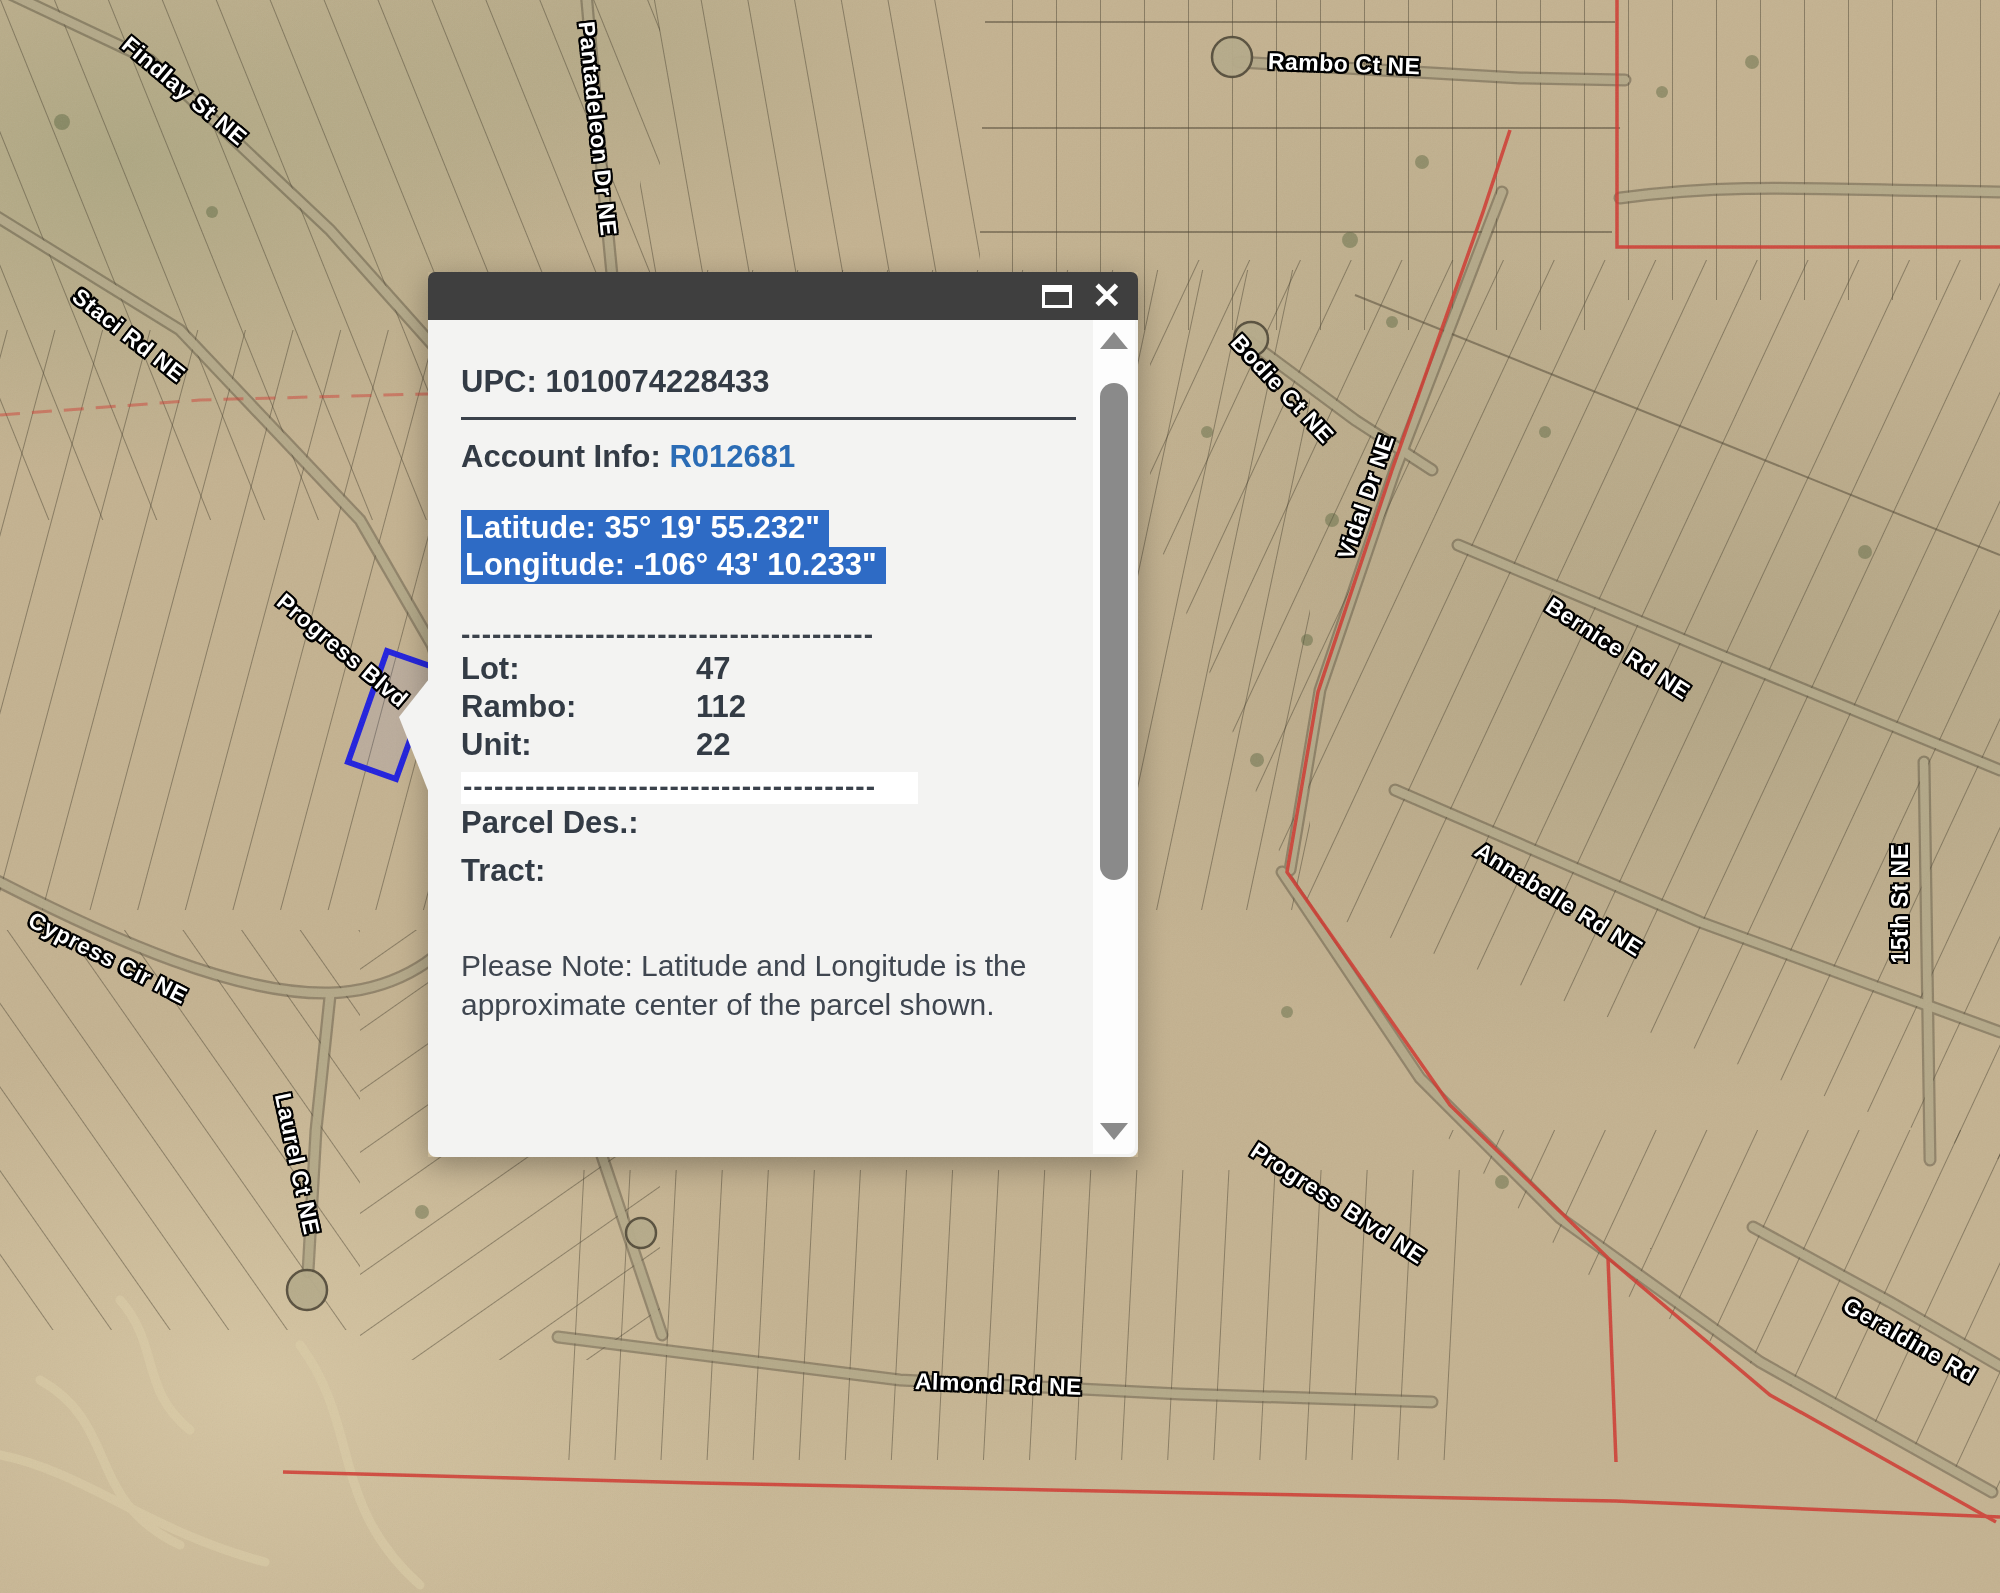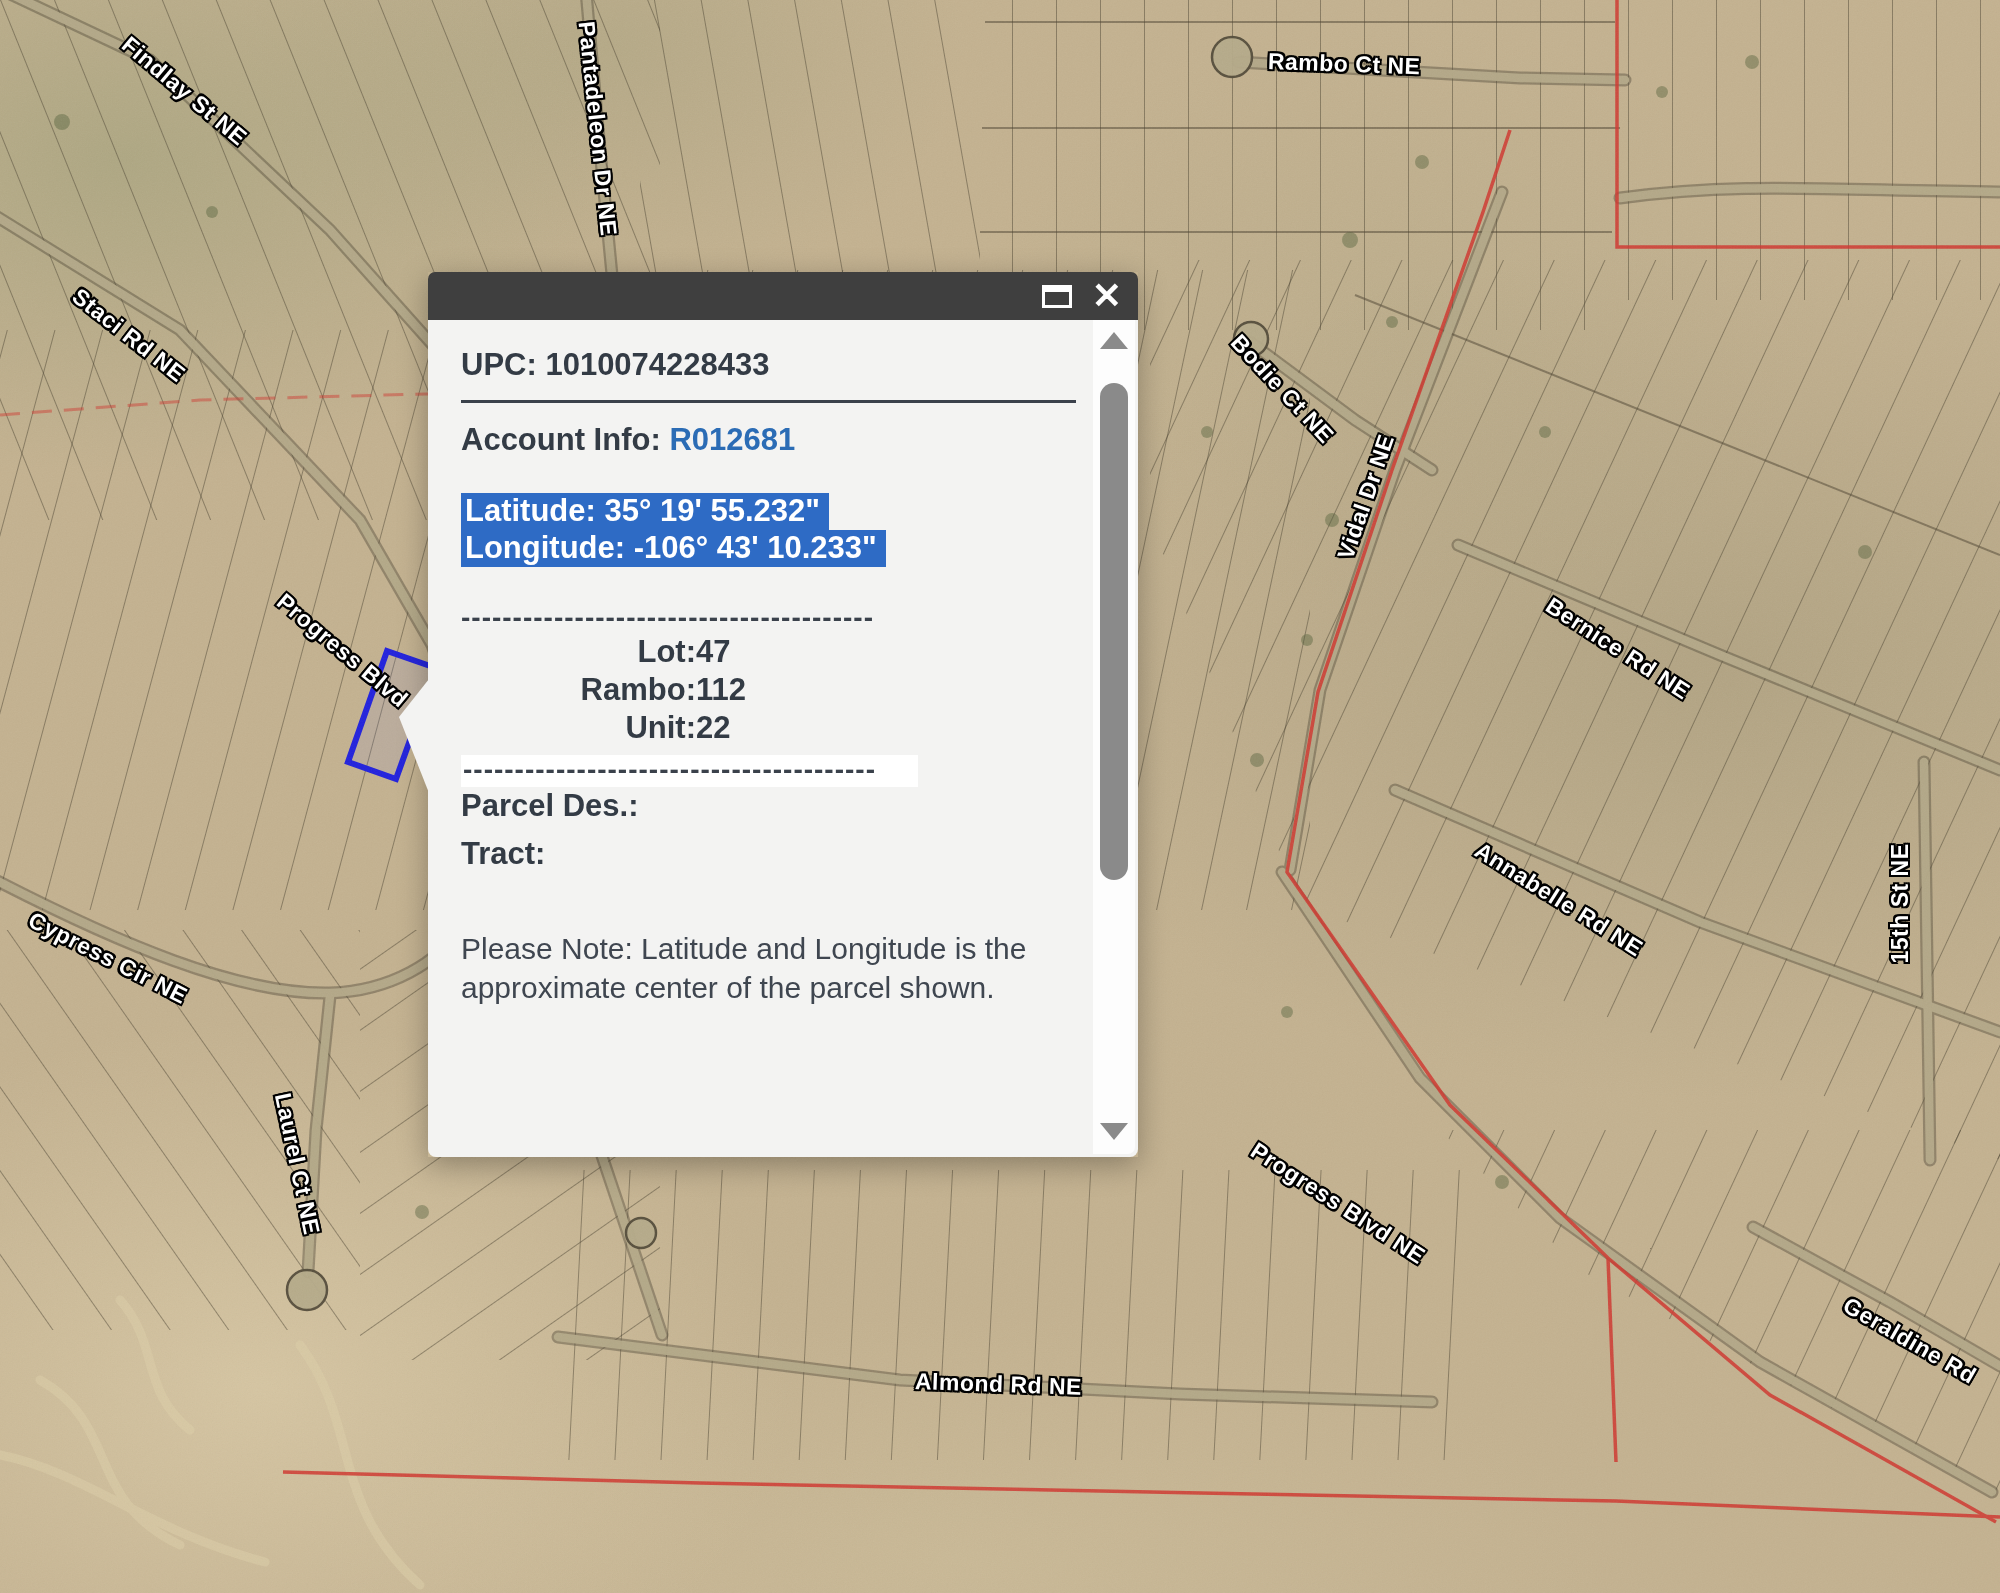--- a/index.html
+++ b/index.html
@@ -26,36 +26,36 @@
   #popup{position:absolute;left:428px;top:272px;width:710px;height:885px;z-index:10;
          box-shadow:0 8px 28px rgba(0,0,0,.30);}
   #popup-titlebar{position:absolute;left:0;top:0;right:0;height:48px;background:#3f3f3f;
          border-radius:7px 7px 0 0;display:flex;justify-content:flex-end;align-items:center;
          padding-right:16px;box-sizing:border-box;gap:20px;}
   .win-btn{display:flex;align-items:center;justify-content:center;cursor:pointer;}
   #maximize-glyph{width:30px;height:23px;border:3px solid #fff;border-top-width:7px;box-sizing:border-box;}
   #close-glyph{color:#fff;font-size:36px;font-weight:bold;line-height:1;}
   #popup-content{position:absolute;left:0;top:48px;right:0;bottom:0;background:#f3f3f2;
          border-radius:0 0 8px 8px;box-sizing:border-box;
-         padding:20px 62px 0 33px;color:#333b45;font-weight:bold;font-size:31px;}
+         padding:37px 62px 0 33px;color:#333b45;font-weight:bold;font-size:31px;}
   #popup-pointer{position:absolute;left:-29px;top:407px;width:0;height:0;
          border-top:38px solid transparent;border-bottom:76px solid transparent;
          border-right:30px solid #f3f3f2;}
   .row{line-height:38px;}
   #upc-row{margin-top:6px;}
   #popup-hr{border:none;border-top:3px solid #3a414b;margin:16px 0 18px 0;width:100%;}
   #account-row .acct-link{color:#2b6cb5;cursor:pointer;}
   #latlong{margin-top:34px;}
   .hl{display:table;background:#2e6bc5;color:#fff;padding:1px 9px 2px 4px;line-height:34px;}
   .sep{margin-top:36px;font-size:28px;letter-spacing:1px;color:#3a414b;line-height:30px;
        white-space:nowrap;overflow:hidden;}
   #sep2{margin-top:8px;}
   #sep2 span{background:#fff;display:inline-block;padding:0 42px 2px 2px;}
   #subdivision-row{margin-top:56px;}
-  .frow{display:flex;line-height:38px;text-align:right;}
+  .frow{display:flex;line-height:38px;}
   .flabel{width:235px;}
   #tract-row{margin-top:10px;}
   #note{margin-top:56px;font-weight:normal;font-size:30px;line-height:39px;color:#3f4650;width:630px;}
 
   
   #popup-scrollbar{position:absolute;top:48px;right:3px;bottom:3px;width:42px;background:#fdfdfd;
         border-radius:0 0 7px 0;}
   #scroll-up{position:absolute;top:12px;left:7px;width:0;height:0;
         border-left:14px solid transparent;border-right:14px solid transparent;
         border-bottom:17px solid #8a8a8a;}

